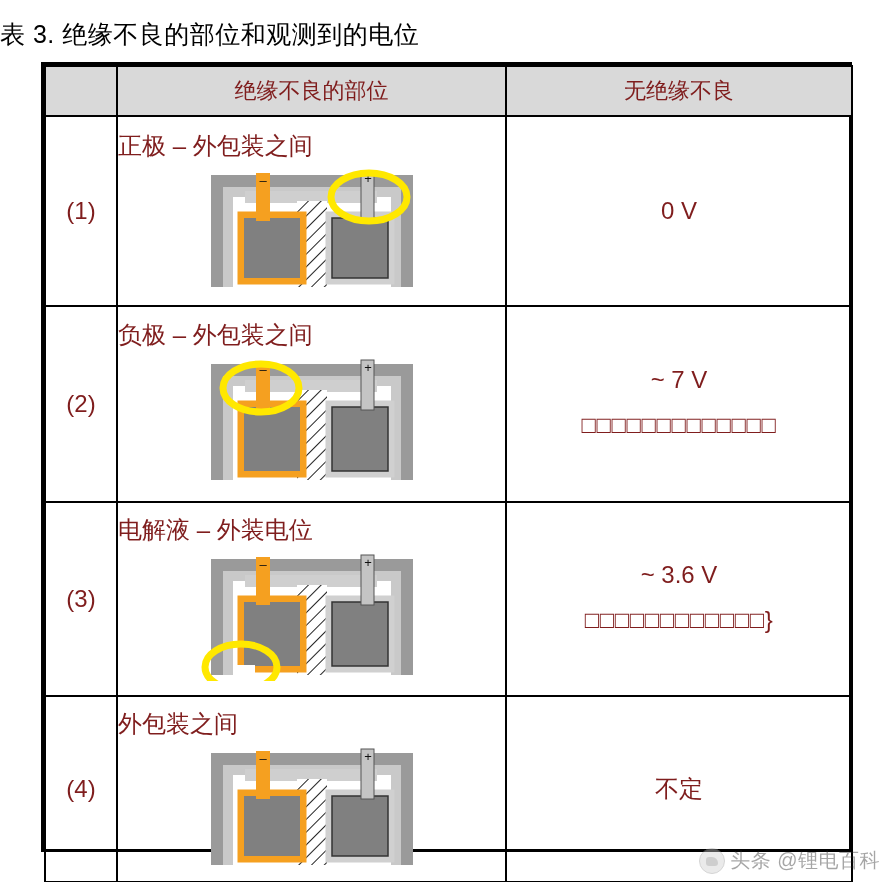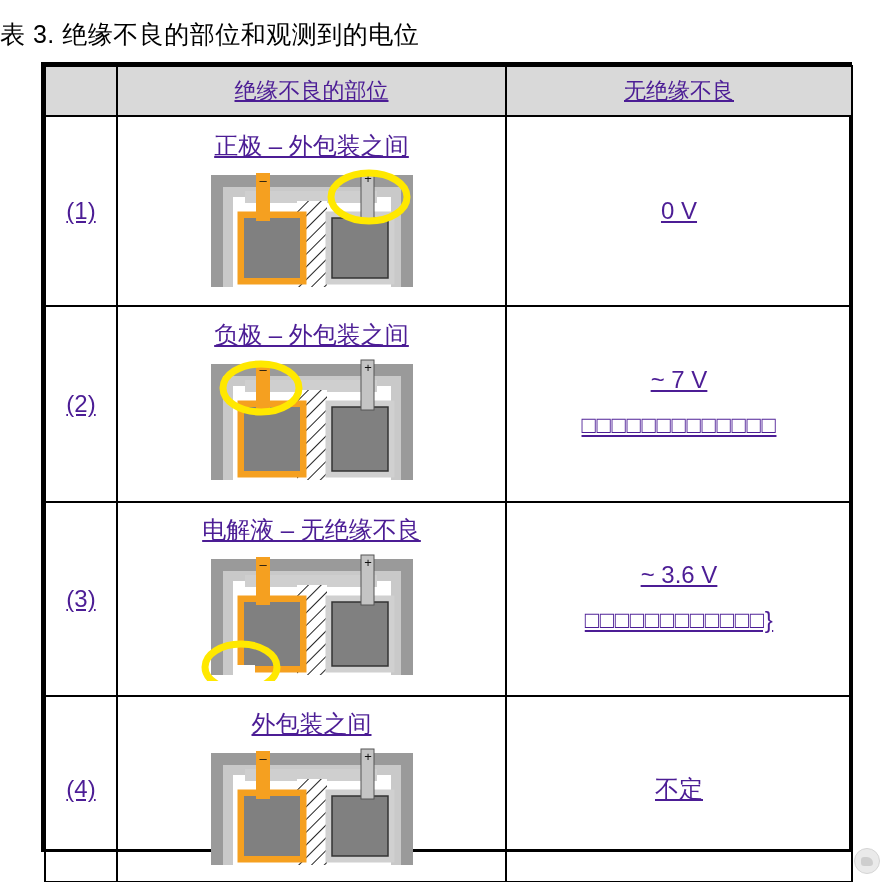--- a/index.html
+++ b/index.html
@@ -39,42 +39,41 @@
   .tbl table {
     width: 100%; height: 100%;
     border-collapse: collapse;
     table-layout: fixed;
   }
   .tbl td, .tbl th {
     border: 2px solid #000000;
     padding: 0;
     vertical-align: middle;
     font-weight: normal;
-    color: #4c1d95;
-    text-decoration: underline;
+    color: #7f1d1d;
   }
   col.c-num   { width: 72px; }
   col.c-site  { width: 389px; }
   col.c-volt  { width: 346px; }
 
   .hdr {
     background: #d9d9d9;
     height: 50px;
     text-align: center;
     font-size: 22px;
   }
   .hdr-blank { background: #d9d9d9; }
 
   .num-cell {
     text-align: center;
     font-size: 24px;
   }
 
   .site-cell {
-    text-align: center;
+    text-align: left;
     padding-top: 8px;
   }
   .site-label {
     font-size: 24px;
     line-height: 1.1;
     margin-bottom: 4px;
     white-space: nowrap;
   }
 
   .volt-cell {
@@ -234,21 +233,21 @@
           </td>
           <td class="volt-cell">
             <div class="volt-main">~ 7 V</div>
             <div class="volt-sub">□□□□□□□□□□□□□</div>
           </td>
         </tr>
 
         <tr style="height:194px;">
           <td class="num-cell">(3)</td>
           <td class="site-cell">
-            <div class="site-label">电解液 – 无绝缘不良</div>
+            <div class="site-label">电解液 – 外装电位</div>
             <div class="diagram-wrap">
               <svg width="238" height="134" viewBox="0 0 238 134">
                 <rect x="18" y="12" width="202" height="116" fill="#9a9a9a"></rect>
                 <rect x="30" y="24" width="178" height="104" fill="#c9c9c9"></rect>
                 <rect x="40" y="34" width="158" height="94" fill="#ffffff"></rect>
                 <rect x="52" y="28" width="132" height="12" fill="#cfcfcf"></rect>
                 <g>
                   <defs>
                     <pattern id="hatch3" width="9" height="9" patternTransform="rotate(45)" patternUnits="userSpaceOnUse">
                       <rect width="9" height="9" fill="#ffffff"></rect>
@@ -311,15 +310,16 @@
             <div class="volt-main">不定</div>
           </td>
         </tr>
 
       </tbody>
     </table>
   </div>
 
   <div class="watermark">
     <div class="wm-logo"></div>
+    <div class="wm-text">头条 @锂电百科</div>
   </div>
 
 </div>
 
 </body></html>

